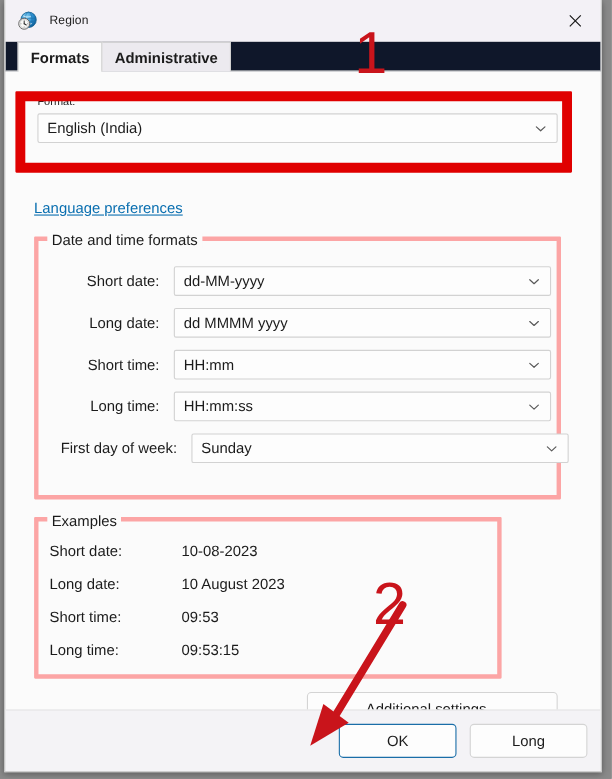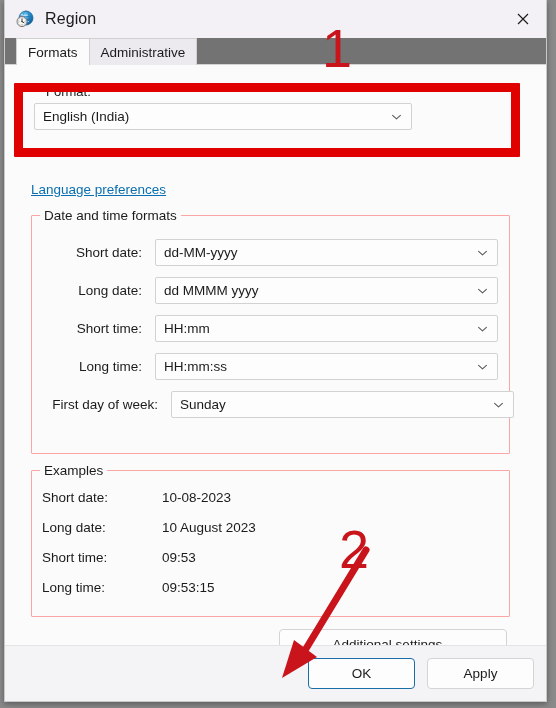--- a/index.html
+++ b/index.html
@@ -35,41 +35,42 @@
     align-items: center;
   }
   .app-icon {
     width: 18px; height: 18px;
     margin-left: 11px;
     position: relative;
     flex: none;
   }
   .title-text {
     margin-left: 11px;
-    font-size: 16px;
+    font-size: 11px;
     color: #1b1b1b;
     letter-spacing: .1px;
   }
   .close-btn {
     position: absolute;
     right: 0; top: 0;
     width: 46px; height: 38px;
     display: flex; align-items: center; justify-content: center;
     cursor: default;
   }
   .close-btn svg { display:block; }
 
   
   .tabstrip {
     position: relative;
     height: 27px;
-    background: #737373;
+    background: #0f172a;
     padding-left: 11px;
     display: flex;
     align-items: flex-end;
+    font-weight: bold;
   }
   .tabstrip::after{
     content:"";
     position:absolute; left:0; right:0; bottom:0;
     height:1px; background:#d4d4d4;
   }
   .tab {
     position: relative;
     height: 27px;
     padding: 0 11px;
@@ -98,22 +99,22 @@
   .page {
     position: relative;
     background: #fbfbfb;
     height: 598px;
     padding: 0;
     border-bottom: 1px solid #e2e2e2;
   }
   .inner { position: relative; padding: 0 22px; }
 
   .field-label {
-    font-size: 13px; color: #1b1b1b;
-    margin: 12px; padding: 0;
+    font-size: 10px; color: #1b1b1b;
+    margin: 0; padding: 0;
   }
 
   
   .combo {
     position: relative;
     height: 27px;
     background: #fdfdfd;
     border: 1px solid #d2d2d2;
     border-radius: 2px;
     display: flex;
@@ -127,21 +128,21 @@
     position: absolute;
     right: 9px; top: 50%;
     transform: translateY(-50%);
     width: 11px; height: 11px;
   }
   .combo .chev svg { display:block; }
 
   
   .group {
     position: relative;
-    border: 1px solid #fca5a5;
+    border: 4px solid #fca5a5;
     border-radius: 1px;
   }
   .group > .legend {
     position: absolute;
     top: -8px; left: 8px;
     background: #fbfbfb;
     padding: 0 4px;
     font-size: 13.5px;
     color: #1b1b1b;
   }
@@ -272,21 +273,21 @@
       </div>
     </div>
 
     <div class="page">
       <div class="inner">
 
         <div style="position:absolute; left:29px; top:17px;">
           <span class="field-label">Format:</span>
         </div>
 
-        <div class="combo" style="position:absolute; left:29px; top:38px; width:378px;">
+        <div class="combo" style="position:absolute; left:29px; top:38px; width:473px;">
           <span>English (India)</span>
           <span class="chev">
             <svg width="11" height="11" viewBox="0 0 11 11">
               <path d="M1.6 3.8 L5.5 7.4 L9.4 3.8" stroke="#5a5a5a" stroke-width="1.1" fill="none" stroke-linecap="round" stroke-linejoin="round"></path>
             </svg>
           </span>
         </div>
 
         <a class="link" style="position:absolute; left:26px; top:117px;text-decoration:underline;">Language preferences</a>
 
@@ -347,21 +348,21 @@
               <span>Sunday</span>
               <span class="chev">
                 <svg width="11" height="11" viewBox="0 0 11 11">
                     <path d="M1.6 3.8 L5.5 7.4 L9.4 3.8" stroke="#5a5a5a" stroke-width="1.1" fill="none" stroke-linecap="round" stroke-linejoin="round"></path>
                   </svg>
               </span>
             </div>
           </div>
         </div>
 
-        <div class="group" style="position:absolute; left:26px; top:405px; width:479px; height:147px;">
+        <div class="group" style="position:absolute; left:26px; top:405px; width:425px; height:147px;">
           <span class="legend">Examples</span>
 
           <div class="exrow" style="position:absolute; left:10px; top:19px;">
             <span class="exlabel">Short date:</span>
             <span class="exvalue">10-08-2023</span>
           </div>
           <div class="exrow" style="position:absolute; left:10px; top:49px;">
             <span class="exlabel">Long date:</span>
             <span class="exvalue">10 August 2023</span>
           </div>
@@ -380,21 +381,21 @@
         </div>
 
       </div>
     </div>
 
     <div class="footer">
       <div class="btn default">
         <span>OK</span>
       </div>
       <div class="btn">
-        <span>Apply</span>
+        <span>Long</span>
       </div>
     </div>
 
   </div>
 
   <div class="anno-rect" style="left:14px; top:83px; width:506px; height:74px;"></div>
 
   <div class="anno-num" style="left:322px; top:21px; font-size:54px;">1</div>
 
   <div class="anno-num" style="left:339px; top:522px; font-size:54px;">2</div>

